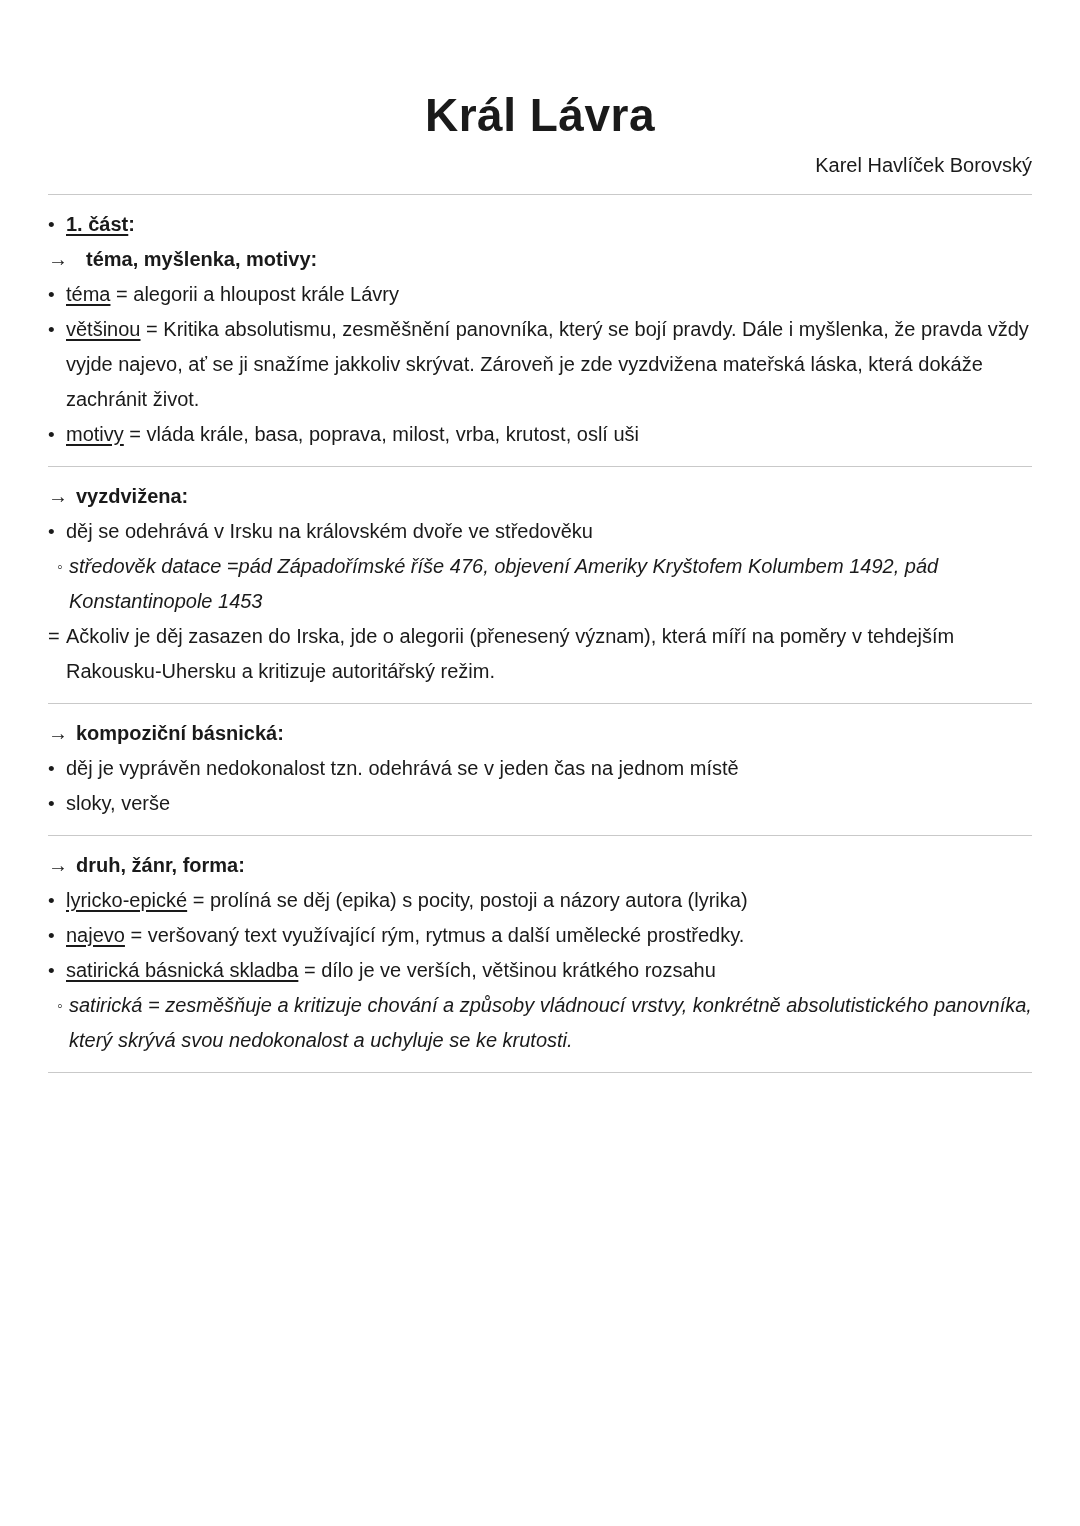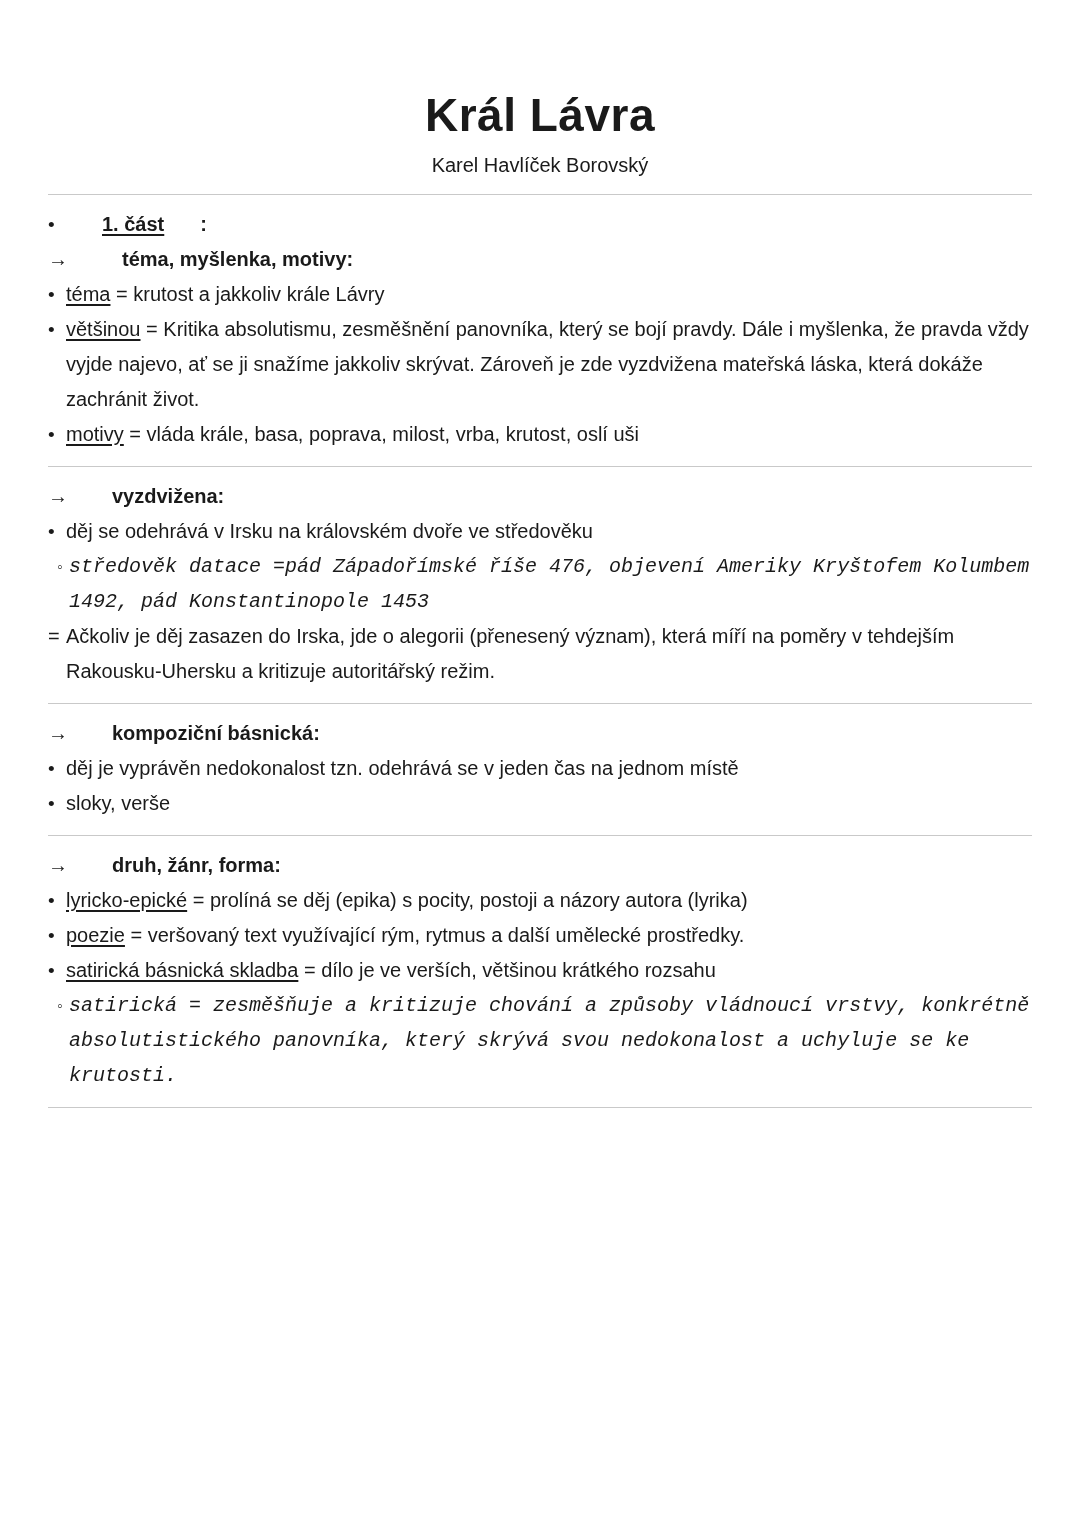--- a/index.html
+++ b/index.html
@@ -23,20 +23,21 @@
   .doc-title {
     font-size: 46px;
     font-weight: 700;
     line-height: 62px;
     letter-spacing: 0.5px;
   }
   .doc-subtitle {
     font-size: 20px;
     line-height: 30px;
     margin-top: 4px;
+    text-align: right;
   }
   .divider {
     border-top: 1px solid #c9c9c9;
     height: 0;
   }
   .doc-header + .divider, .first-divider {
     margin-top: 14px;
   }
   .section {
     padding: 12px 0 14px 0;
@@ -52,22 +53,22 @@
   }
   .m-bullet { width: 18px; font-size: 19px; }
   .m-circle { width: 21px; padding-left: 9px; font-size: 16px; color: #2a2a2a; }
   .m-arrow  { width: 28px; font-weight: 700; }
   .m-arrow.wide { width: 38px; }
   .m-equals { width: 18px; }
   .content {
     flex: 1 1 auto;
     min-width: 0;
   }
-  .content.italic { font-style: italic; font-family: Liberation Mono, monospace; }
-  .seg.bold { font-weight: 700; margin-left: 36px; }
+  .content.italic { font-style: italic; }
+  .seg.bold { font-weight: 700; }
   .seg.underline { text-decoration: underline; text-underline-offset: 3px; }
 </style>
 </head>
 <body>
 
 <div class="page">
   <div class="doc-header">
     <div class="doc-title">Král Lávra</div>
     <div class="doc-subtitle">Karel Havlíček Borovský</div>
   </div>
@@ -77,21 +78,21 @@
         <div class="line">
           <span class="marker m-bullet">•</span>
           <span class="content"><span class="seg bold underline">1. část</span><span class="seg bold">:</span></span>
         </div>
         <div class="line">
           <span class="marker m-arrow wide">→</span>
           <span class="content"><span class="seg bold">téma, myšlenka, motivy:</span></span>
         </div>
         <div class="line">
           <span class="marker m-bullet">•</span>
-          <span class="content"><span class="seg underline">téma</span><span class="seg"> = krutost a jakkoliv krále Lávry</span></span>
+          <span class="content"><span class="seg underline">téma</span><span class="seg"> = alegorii a hloupost krále Lávry</span></span>
         </div>
         <div class="line">
           <span class="marker m-bullet">•</span>
           <span class="content"><span class="seg underline">většinou</span><span class="seg"> = Kritika absolutismu, zesměšnění panovníka, který se bojí pravdy. Dále i myšlenka, že pravda vždy vyjde najevo, ať se ji snažíme jakkoliv skrývat. Zároveň je zde vyzdvižena mateřská láska, která dokáže zachránit život.</span></span>
         </div>
         <div class="line">
           <span class="marker m-bullet">•</span>
           <span class="content"><span class="seg underline">motivy</span><span class="seg"> = vláda krále, basa, poprava, milost, vrba, krutost, oslí uši</span></span>
         </div>
       </div>
@@ -134,21 +135,21 @@
         <div class="line">
           <span class="marker m-arrow">→</span>
           <span class="content"><span class="seg bold">druh, žánr, forma:</span></span>
         </div>
         <div class="line">
           <span class="marker m-bullet">•</span>
           <span class="content"><span class="seg underline">lyricko-epické</span><span class="seg"> = prolíná se děj (epika) s pocity, postoji a názory autora (lyrika)</span></span>
         </div>
         <div class="line">
           <span class="marker m-bullet">•</span>
-          <span class="content"><span class="seg underline">poezie</span><span class="seg"> = veršovaný text využívající rým, rytmus a další umělecké prostředky.</span></span>
+          <span class="content"><span class="seg underline">najevo</span><span class="seg"> = veršovaný text využívající rým, rytmus a další umělecké prostředky.</span></span>
         </div>
         <div class="line">
           <span class="marker m-bullet">•</span>
           <span class="content"><span class="seg underline">satirická básnická skladba</span><span class="seg"> = dílo je ve verších, většinou krátkého rozsahu</span></span>
         </div>
         <div class="line">
           <span class="marker m-circle">◦</span>
           <span class="content italic"><span class="seg">satirická = zesměšňuje a kritizuje chování a způsoby vládnoucí vrstvy, konkrétně absolutistického panovníka, který skrývá svou nedokonalost a uchyluje se ke krutosti.</span></span>
         </div>
       </div>

